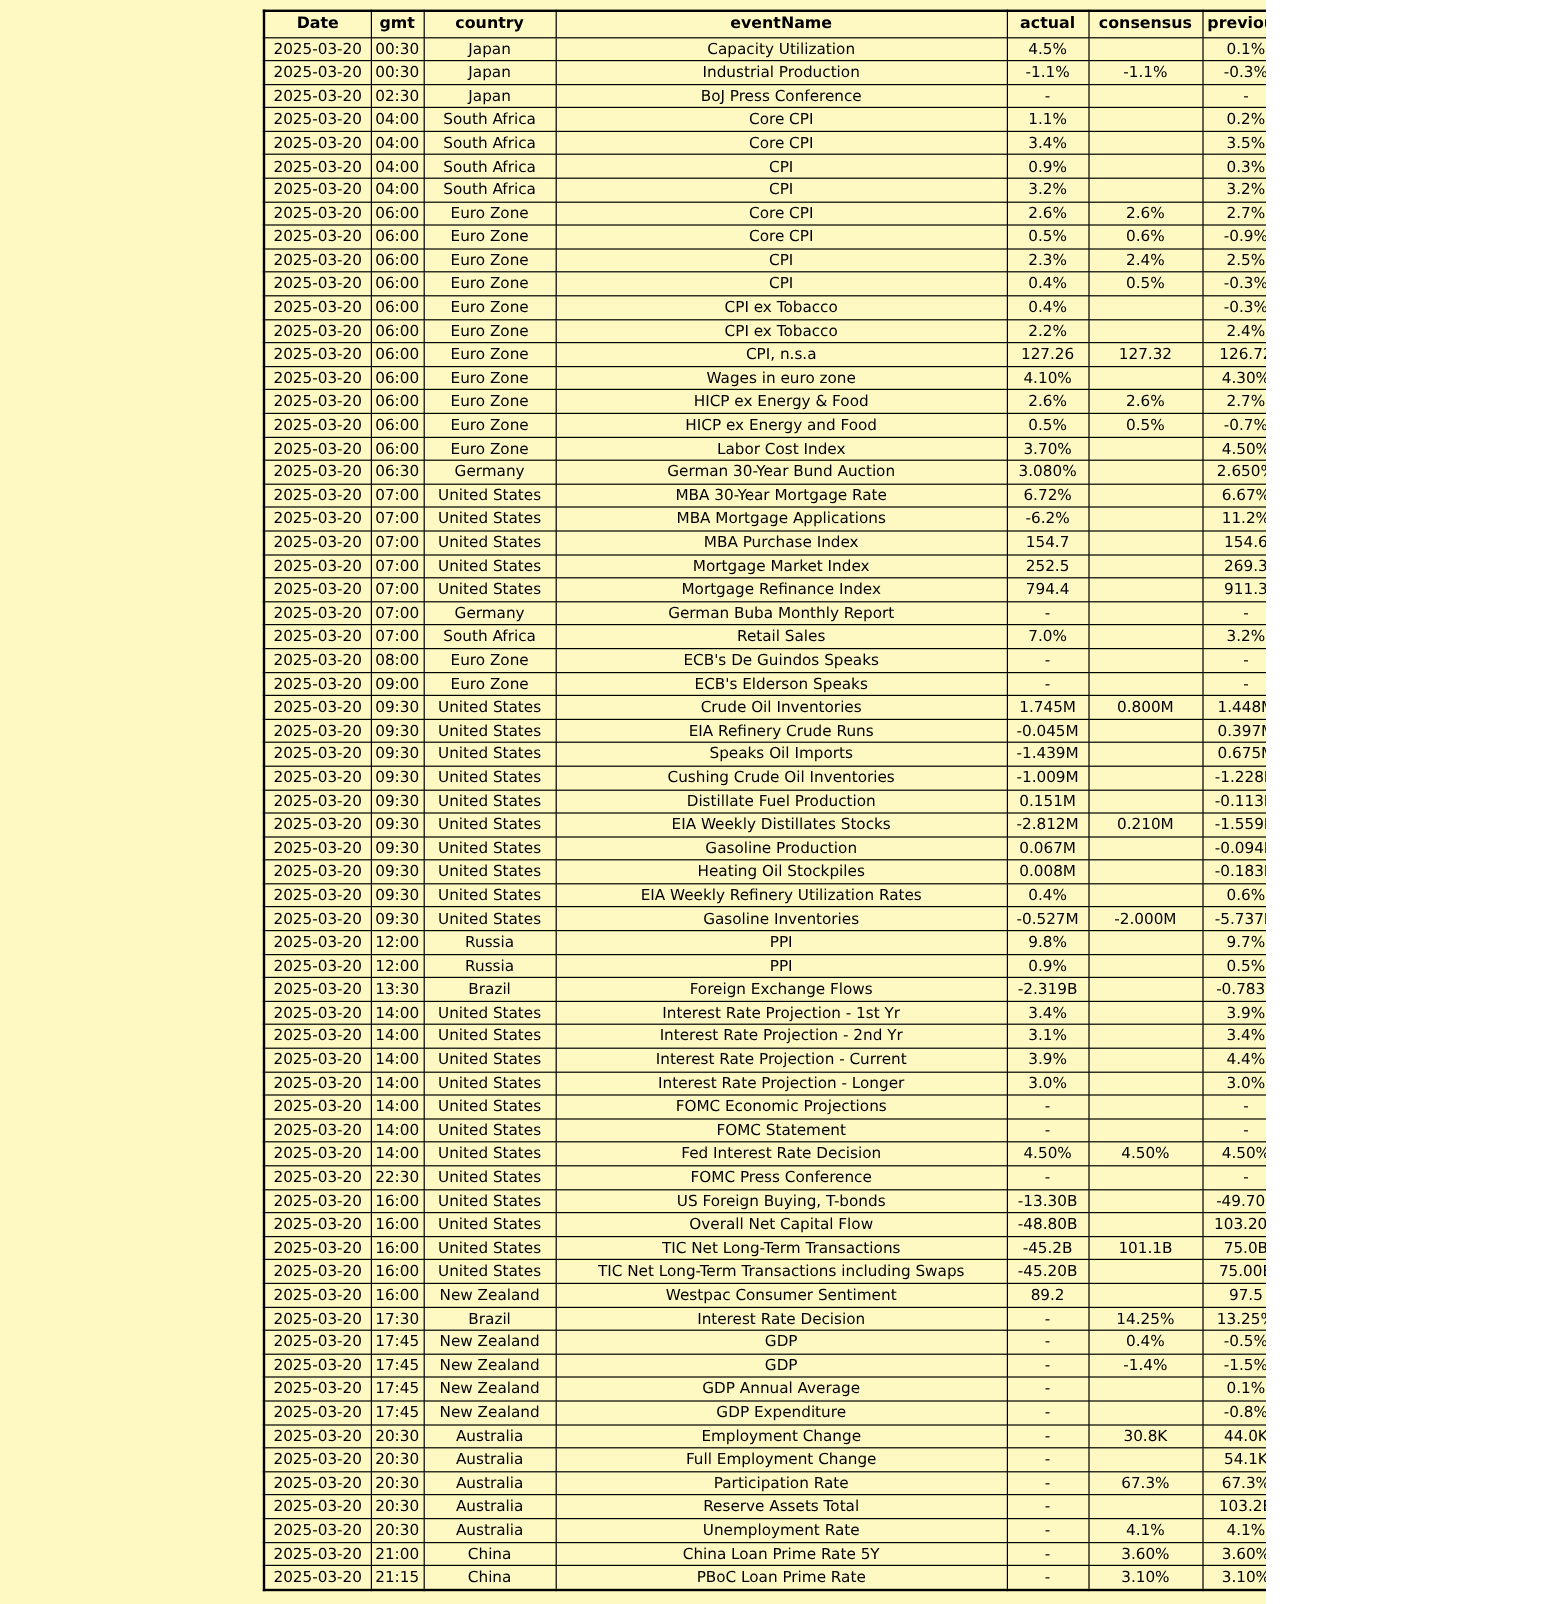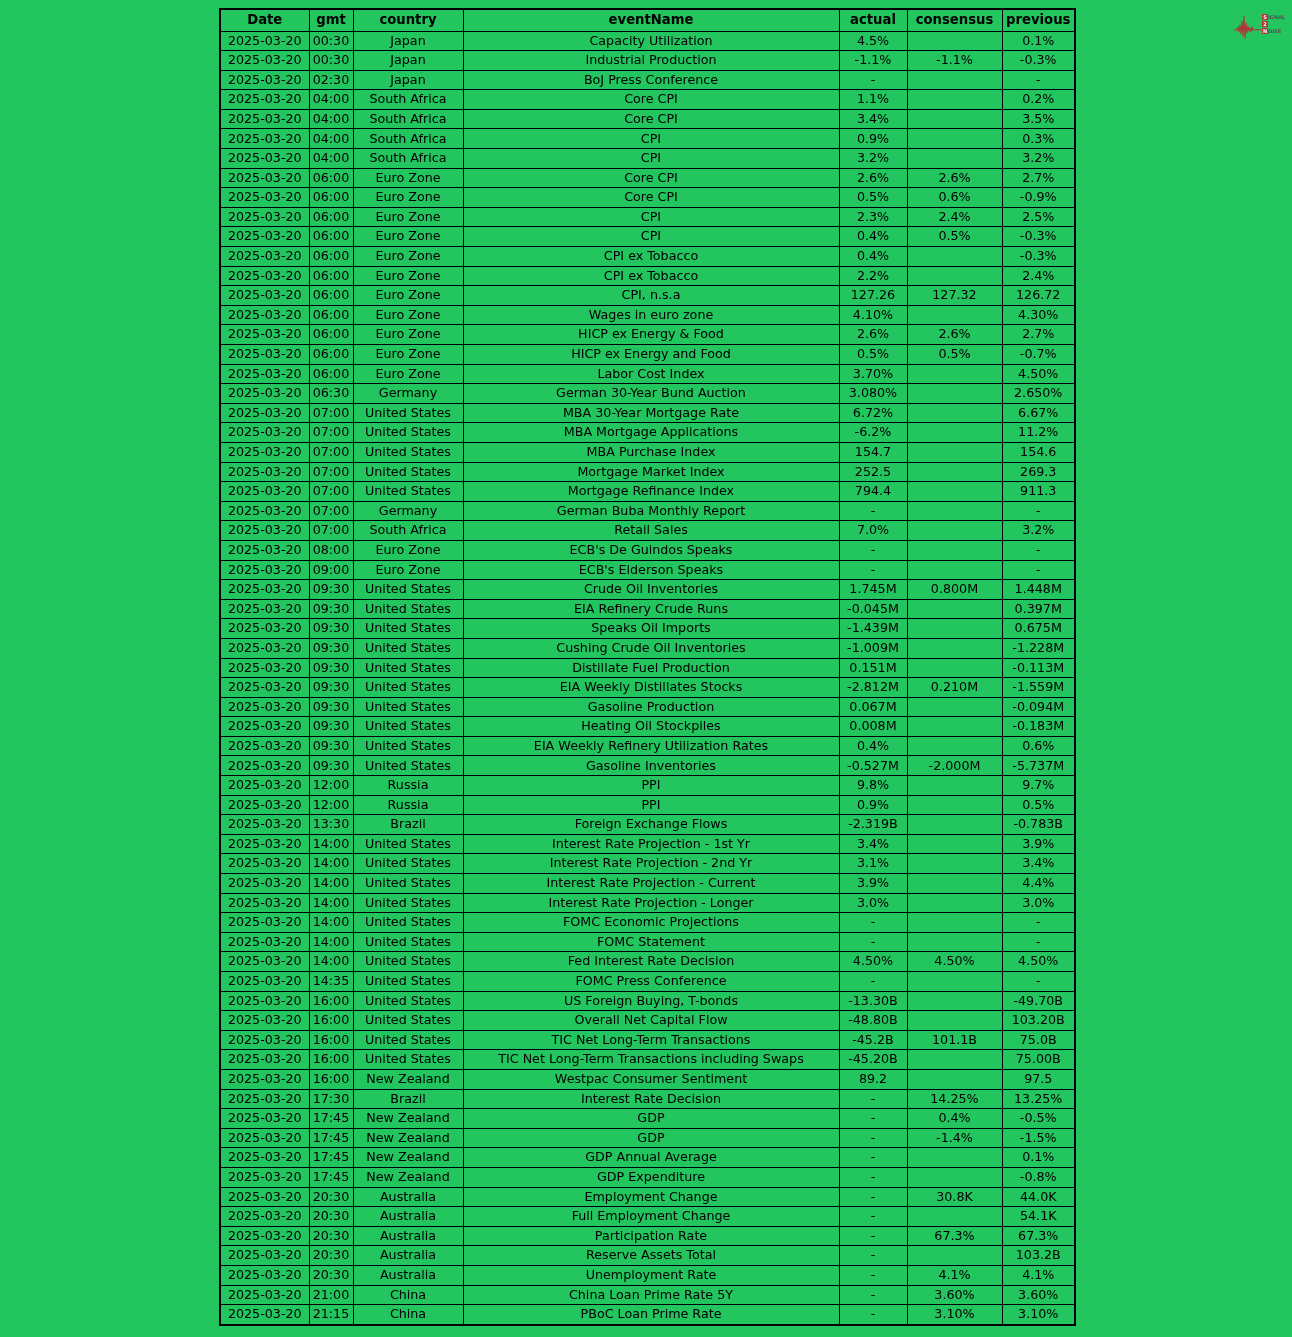--- a/index.html
+++ b/index.html
@@ -3,23 +3,23 @@
 <meta charset="utf-8">
 <style>
   html, body {
     margin: 0;
     padding: 0;
     background: #ffffff;
     font-family: "DejaVu Sans", "Liberation Sans", sans-serif;
   }
   .page {
     position: relative;
-    width: 1292px;
+    width: 1055px;
     height: 1337px;
-    background: #22c55e;
+    background: #fef9c3;
     overflow: hidden;
   }
   table.events {
     position: absolute;
     left: 219px;
     top: 8px;
     width: 855px;
     border-collapse: collapse;
     table-layout: fixed;
     border: 2px solid #000000;
@@ -551,21 +551,21 @@
           <td>2025-03-20</td>
           <td>14:00</td>
           <td>United States</td>
           <td>Fed Interest Rate Decision</td>
           <td>4.50%</td>
           <td>4.50%</td>
           <td>4.50%</td>
         </tr>
         <tr>
           <td>2025-03-20</td>
-          <td>14:35</td>
+          <td>22:30</td>
           <td>United States</td>
           <td>FOMC Press Conference</td>
           <td>-</td>
           <td></td>
           <td>-</td>
         </tr>
         <tr>
           <td>2025-03-20</td>
           <td>16:00</td>
           <td>United States</td>

